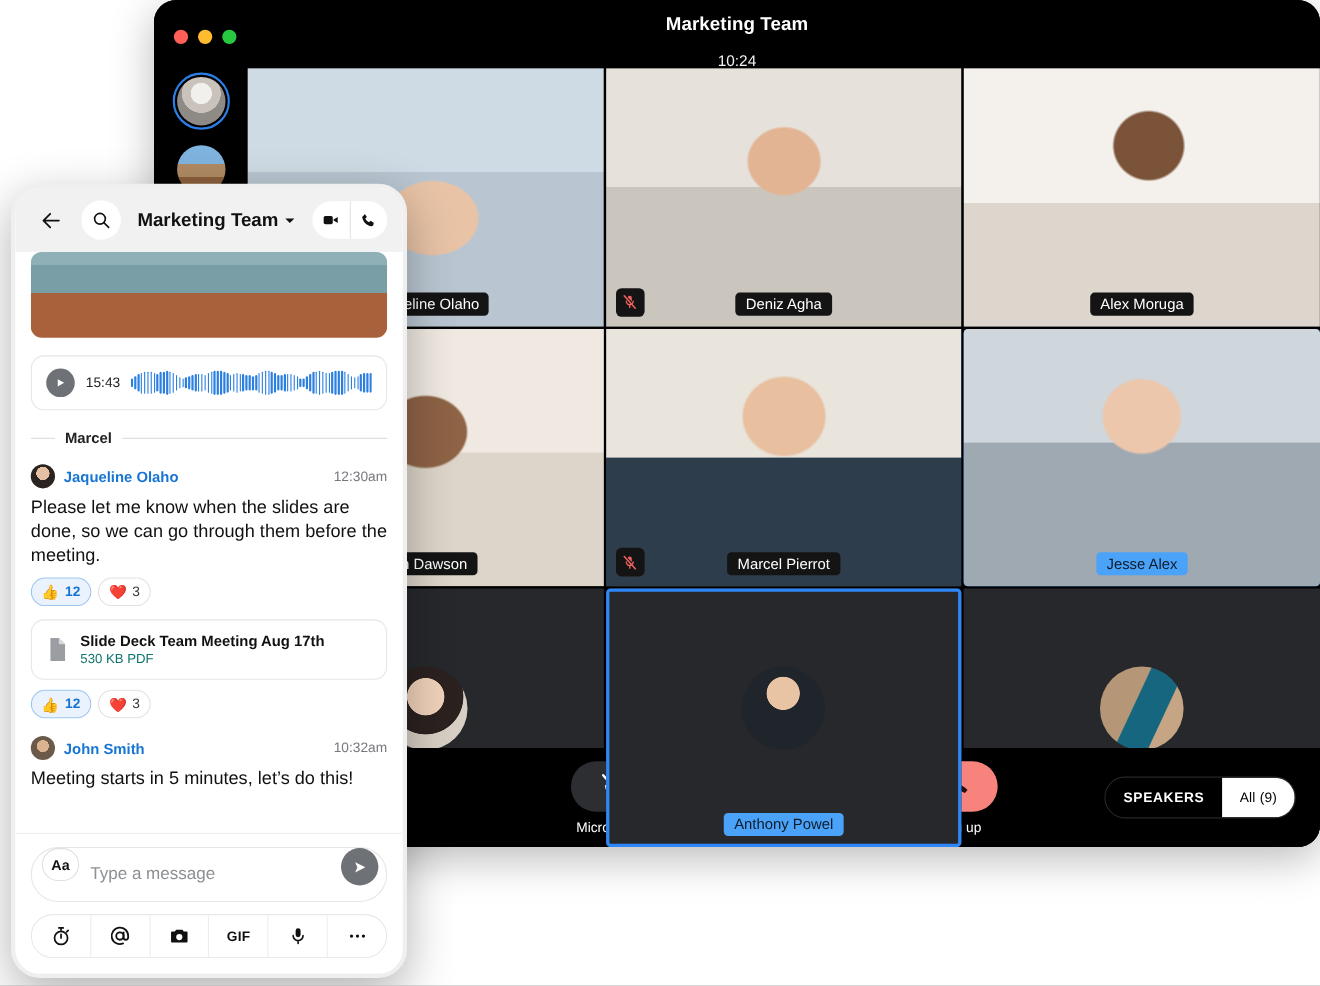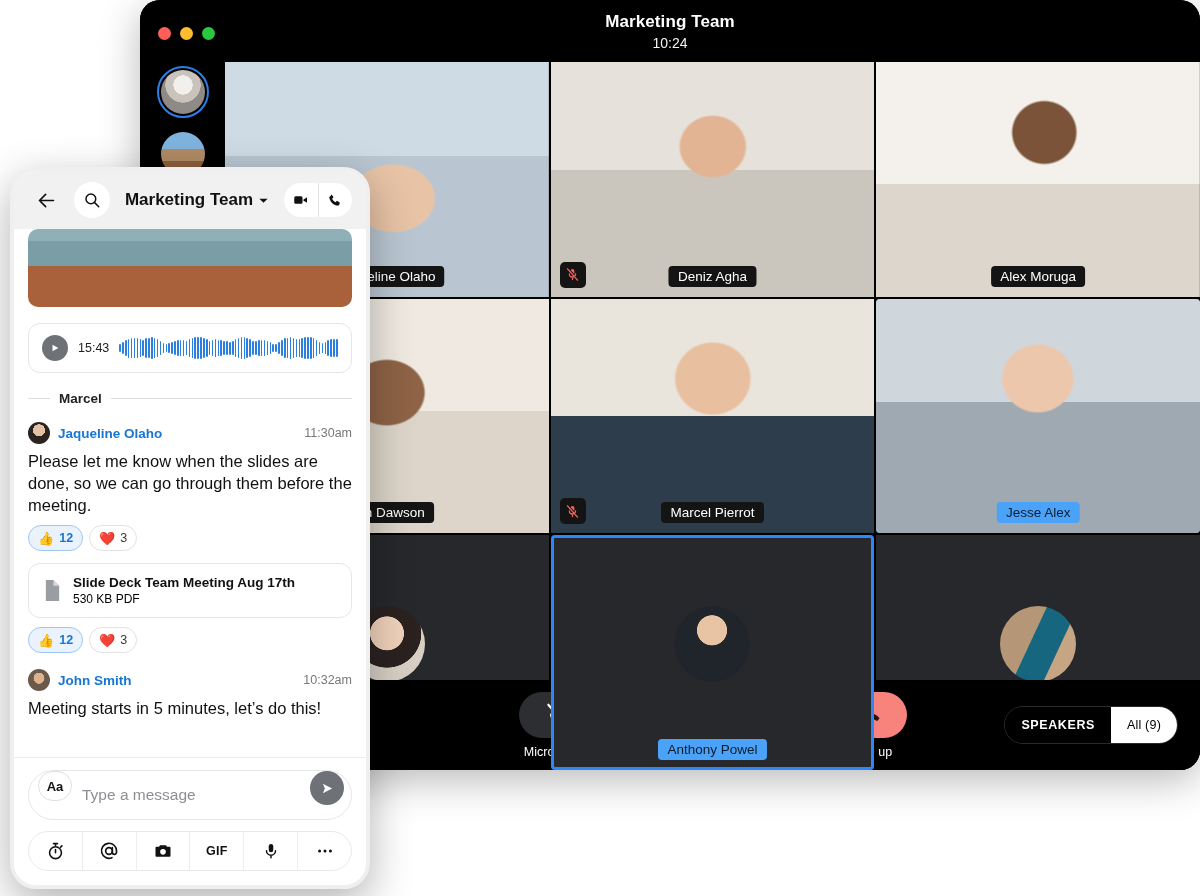--- a/index.html
+++ b/index.html
@@ -16,21 +16,21 @@
     position: absolute; left: 140px; top: 0px; width: 1060px; height: 770px;
     background: #000; border-radius: 20px; overflow: hidden;
     box-shadow: 0 10px 40px rgba(0,0,0,.28);
   }
   #call-titlebar { position: relative; height: 62px; background: #000; }
   .traffic { position: absolute; top: 27px; display: flex; gap: 9px; left: 18px; }
   .traffic i { width: 13px; height: 13px; border-radius: 50%; display: block; }
   .tl-red { background: #ff5f57; } .tl-yellow { background: #febc2e; } .tl-green { background: #28c840; }
   #call-title-block { position: absolute; left: 0; right: 0; top: 12px; text-align: center; color: #fff; }
   #call-title { font-size: 17px; font-weight: 700; letter-spacing: .1px; }
-  #call-time { font-size: 14px; font-weight: 400; margin-top: 3px; color: #f2f2f2; }
+  #call-time { font-size: 14px; font-weight: 400; margin-top: 15px; color: #f2f2f2; }
 
   #call-body { position: absolute; left: 0; top: 62px; right: 0; bottom: 0; display: flex; }
 
   
   #call-rail { width: 85px; background: #000; padding-top: 8px; display: flex;
                flex-direction: column; align-items: center; gap: 18px; flex: none; }
   .rail-avatar { width: 44px; height: 44px; border-radius: 50%; background-size: cover;
                  background-position: center; }
   .rail-avatar.active { outline: 2.5px solid #2a7fe8; outline-offset: 2px; }
 
@@ -118,21 +118,21 @@
   .reactions { display: flex; flex-wrap: wrap; gap: 6px; margin-top: 9px; }
   .react { height: 26px; border-radius: 13px; border: 1px solid #e2e2e2; background: #fff;
            display: inline-flex; align-items: center; gap: 5px; padding: 0 9px; font-size: 12.5px;
            color: #3a3a3a; }
   .react.mine { border-color: #9fc6f0; background: #eaf3fd; color: #1876d2; font-weight: 600; }
   .react .emo { font-size: 13px; line-height: 1; }
 
   .file-card { margin-top: 11px; border: 1px solid #e6e6e6; border-radius: 12px; padding: 11px 14px;
                display: flex; align-items: center; gap: 11px; }
   .file-name { font-size: 13.5px; font-weight: 700; color: #111; }
-  .file-meta { font-size: 12px; color: #000000; margin-top: 2px; }
+  .file-meta { font-size: 12px; color: #0f766e; margin-top: 2px; }
 
   #composer { flex: none; border-top: 1px solid #ececec; background: #fff; padding: 12px 14px 14px; }
   #input-row { height: 50px; border: 1px solid #e6e6e6; border-radius: 25px; display: flex;
                gap: 10px; padding: 0 7px 0 9px; }
   #aa-btn { width: 34px; height: 30px; border-radius: 15px; border: 1px solid #e0e0e0;
             display: flex; align-items: center; justify-content: center; font-size: 13px;
             font-weight: 700; color: #111; flex: none; }
   #msg-input { flex: 1; border: none; outline: none; font-size: 15.5px; color: #111;
                font-family: "Liberation Sans", sans-serif; background: transparent; }
   #msg-input::placeholder { color: #8c8f93; }
@@ -425,21 +425,21 @@
       <div class="divider">
         <div class="ln short"></div>
         <div class="lbl">Marcel</div>
         <div class="ln long"></div>
       </div>
 
       <div class="msg">
         <div class="msg-head">
           <div class="msg-avatar" style="background-image:radial-gradient(circle at 50% 38%, #e6c0a4 0 34%, #2a2320 35% 100%);"></div>
           <div class="msg-author">Jaqueline Olaho</div>
-          <div class="msg-time">11:30am</div>
+          <div class="msg-time">12:30am</div>
         </div>
         <div class="msg-text">Please let me know when the slides are done, so we can go through them before the meeting.</div>
         <div class="reactions">
             <div class="react mine">
               <span class="emo">👍</span>
               <span>12</span>
             </div>
             <div class="react">
               <span class="emo">❤️</span>
               <span>3</span>

